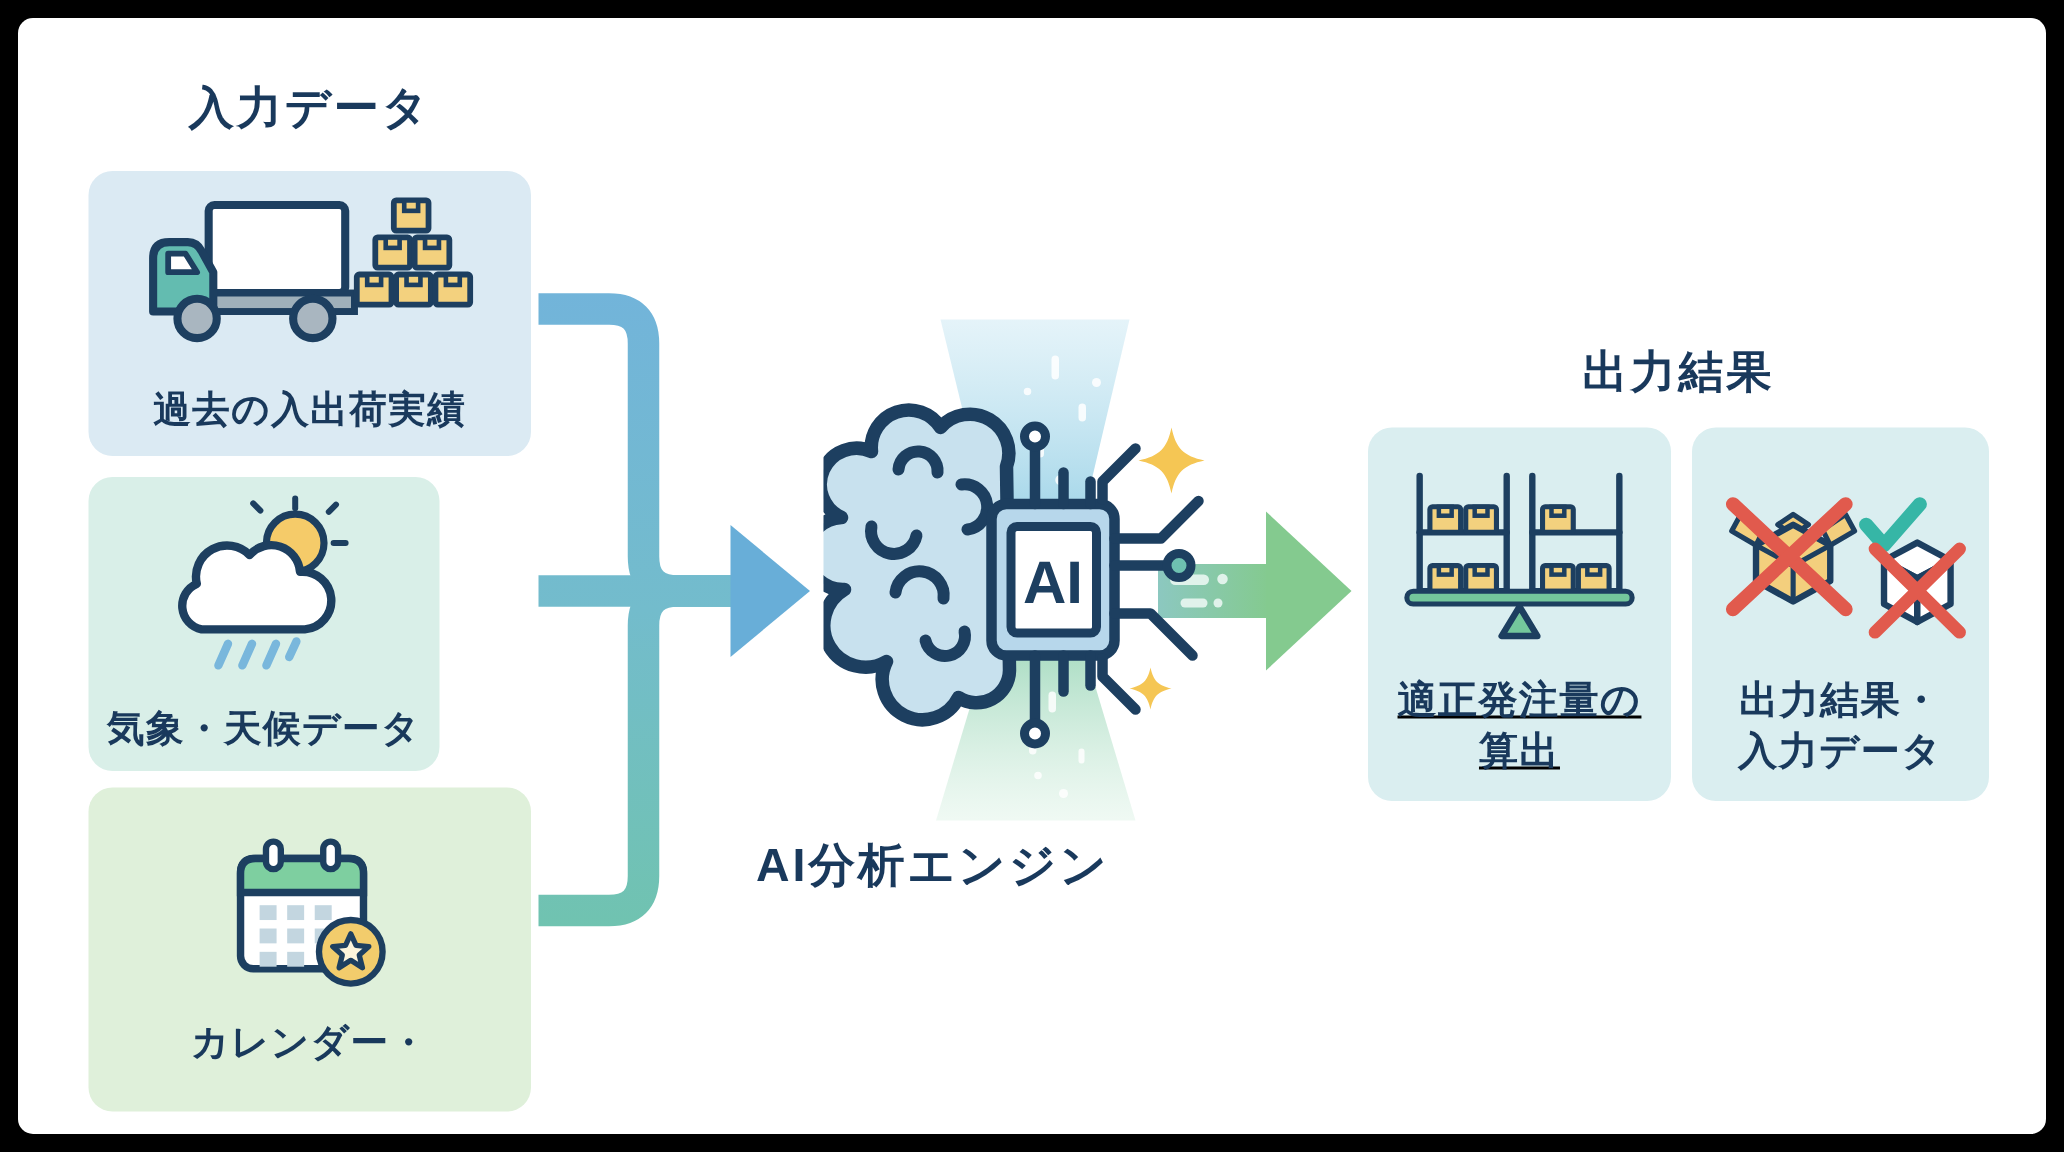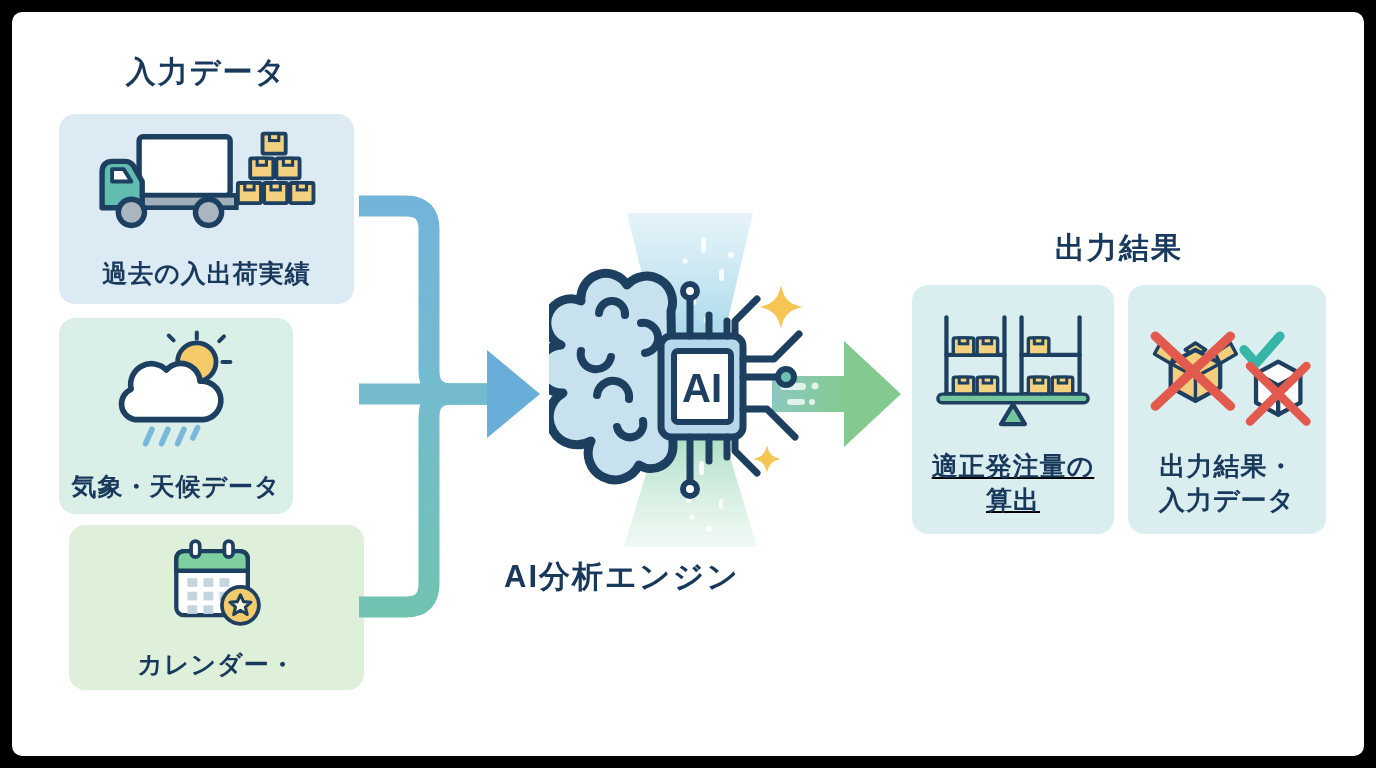--- a/index.html
+++ b/index.html
@@ -89,21 +89,21 @@
         <g stroke="#79b7dc" stroke-width="7" stroke-linecap="round">
           <path d="M70 124 L62 142"></path>
           <path d="M90 124 L82 142"></path>
           <path d="M110 124 L102 142"></path>
           <path d="M127 122 L121 135"></path>
         </g>
       </svg>
       <div class="card-label">気象・天候データ</div>
     </div>
 
-    <div class="abs card card-green" style="left:57px;top:513px;width:295px;height:165px;">
+    <div class="abs card card-green" style="left:47px;top:513px;width:295px;height:216px;font-family:Liberation Serif, serif;">
       <svg width="190" height="106" viewBox="0 0 200 150">
         <rect x="34" y="26" width="116" height="104" rx="12" fill="#ffffff" stroke="#1d3f60" stroke-width="7"></rect>
         <path d="M34 58 V40 Q34 26 48 26 H136 Q150 26 150 40 V58 Z" fill="#7ecfa0" stroke="#1d3f60" stroke-width="7"></path>
         <rect x="58" y="10" width="14" height="26" rx="7" fill="#ffffff" stroke="#1d3f60" stroke-width="6"></rect>
         <rect x="112" y="10" width="14" height="26" rx="7" fill="#ffffff" stroke="#1d3f60" stroke-width="6"></rect>
         <g fill="#c3d6e0">
           <rect x="52" y="70" width="16" height="14"></rect>
             <rect x="78" y="70" width="16" height="14"></rect>
             <rect x="104" y="70" width="16" height="14"></rect>
           <rect x="52" y="92" width="16" height="14"></rect>

